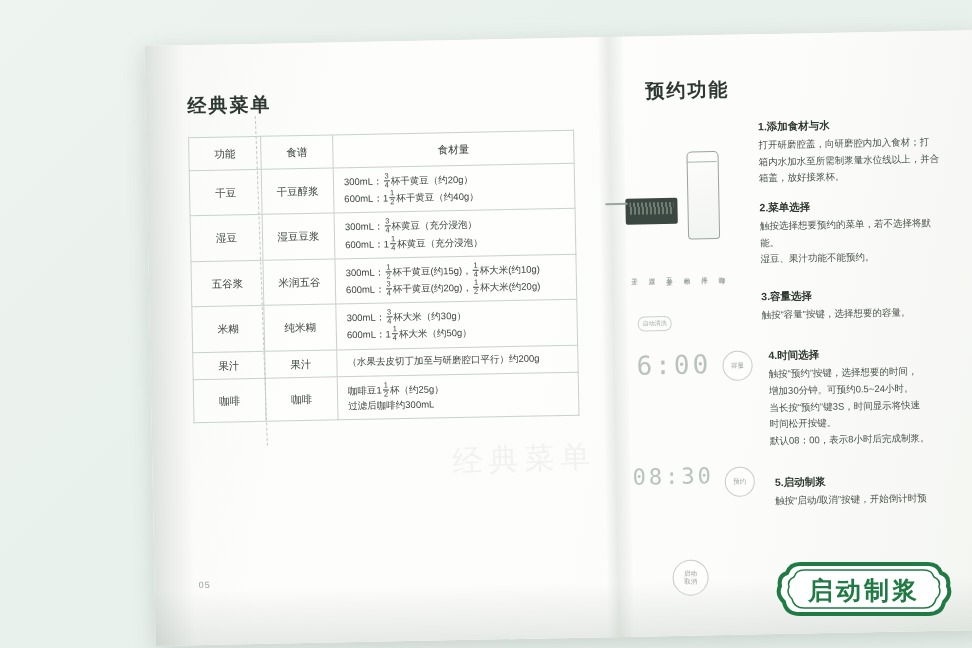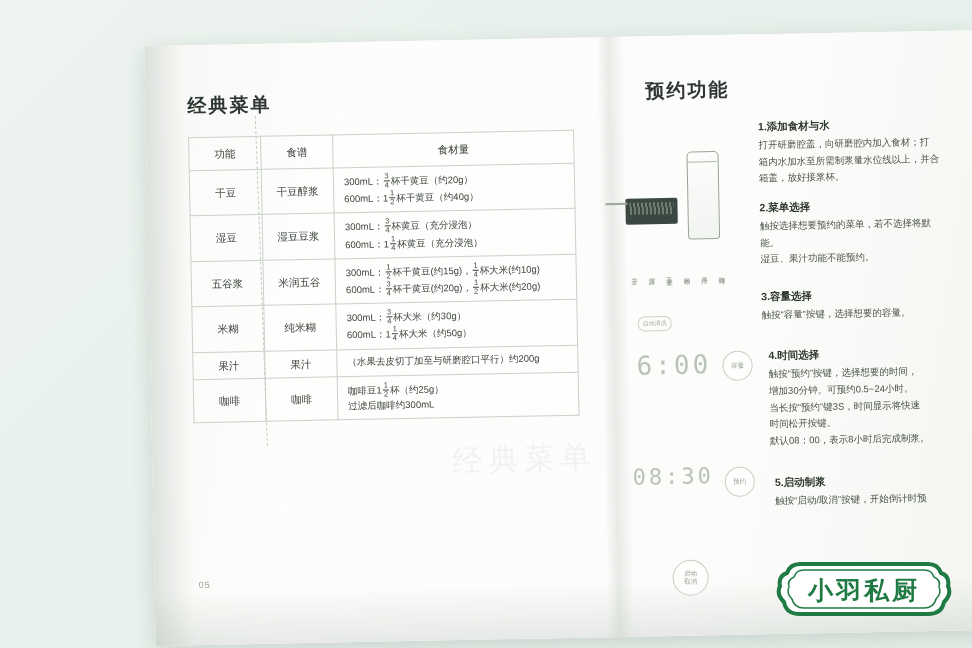--- a/index.html
+++ b/index.html
@@ -495,16 +495,16 @@
       </div>
     </div>
 
   </div>
 
   <div class="logo">
     <svg width="180" height="84" viewBox="0 0 180 84">
       <path d="M26 16 Q16 16 13 25 Q4 28 6 38 Q2 46 10 54 Q12 66 26 66 L154 66 Q168 66 170 54 Q178 46 174 38 Q176 28 167 25 Q164 16 154 16 Z" fill="#ffffff" stroke="#1f7a43" stroke-width="4"></path>
       <path d="M30 22 Q22 22 20 29 Q13 32 15 39 Q12 45 18 51 Q20 60 30 60 L150 60 Q160 60 162 51 Q168 45 165 39 Q167 32 160 29 Q158 22 150 22 Z" fill="none" stroke="#1f7a43" stroke-width="1.5"></path>
     </svg>
-    <div class="logo-text">小羽私厨</div>
+    <div class="logo-text">启动制浆</div>
   </div>
 
 </div>
 
 </body></html>

